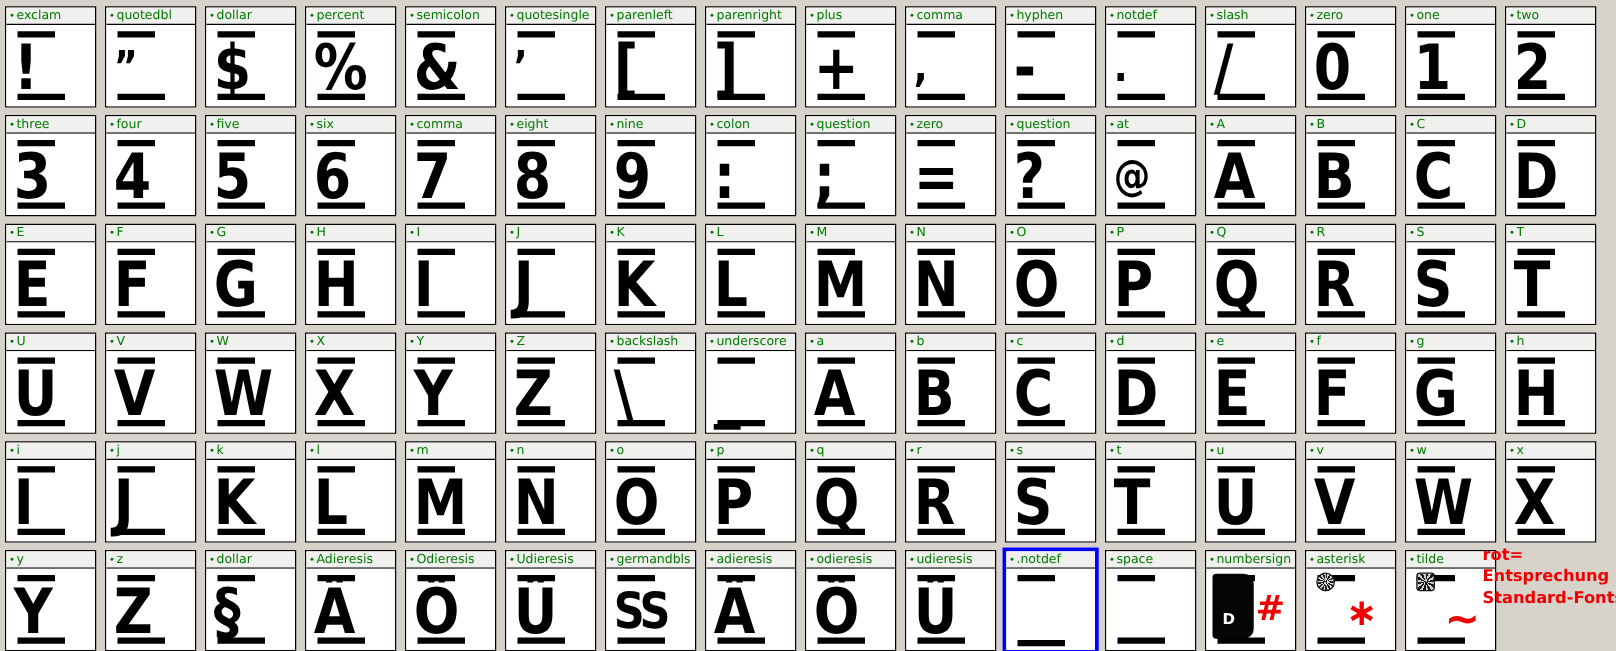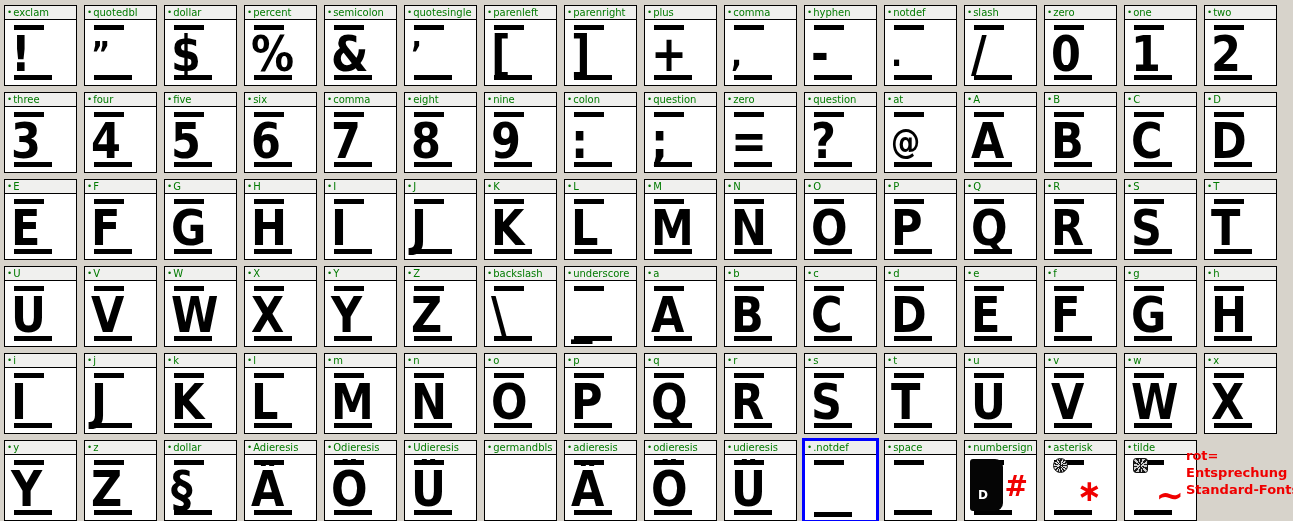--- a/index.html
+++ b/index.html
@@ -130,21 +130,21 @@
     border:1px solid #111;
     box-sizing:border-box;
   }
   .mini-rosette.hex{
     border-radius:3px;
     background:
       repeating-conic-gradient(#1a1a1a 0deg 18deg, #cfcfcf 18deg 36deg);
   }
   .legend{
     position:absolute;
-    left:1186px;top:447px;
+    left:1186px;top:436px;
     width:105px;
     color:#f00000;
     font-family:"DejaVu Sans", sans-serif;
     font-weight:bold;
     font-size:13px;
     line-height:17px;
     white-space:nowrap;
   }
   .legend div{display:block;}
 </style>
@@ -1095,20 +1095,25 @@
       <div class="glyph-box">
         <div class="bar-top"></div>
         <div class="bar-bot"></div>
         <div class="glyph">Ü</div>
       </div>
     </div>
     <div class="cell" style="left: 484px; top: 440px;">
       <div class="cell-head">
         <span class="bullet">•</span>
         <span class="glyph-name">germandbls</span>
+      </div>
+      <div class="glyph-box">
+        <div class="bar-top"></div>
+        <div class="bar-bot"></div>
+        <div class="glyph two-ch">SS</div>
       </div>
     </div>
     <div class="cell" style="left: 564px; top: 440px;">
       <div class="cell-head">
         <span class="bullet">•</span>
         <span class="glyph-name">adieresis</span>
       </div>
       <div class="glyph-box">
         <div class="bar-top"></div>
         <div class="bar-bot"></div>

